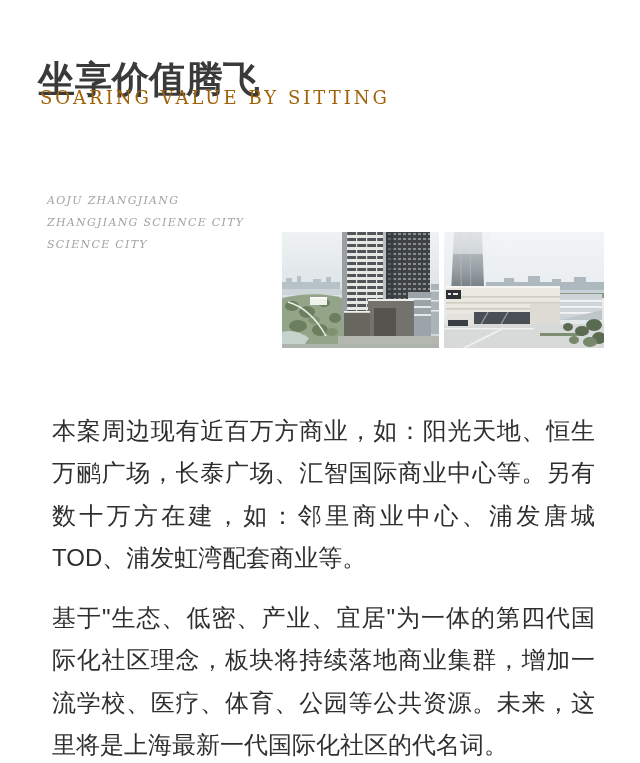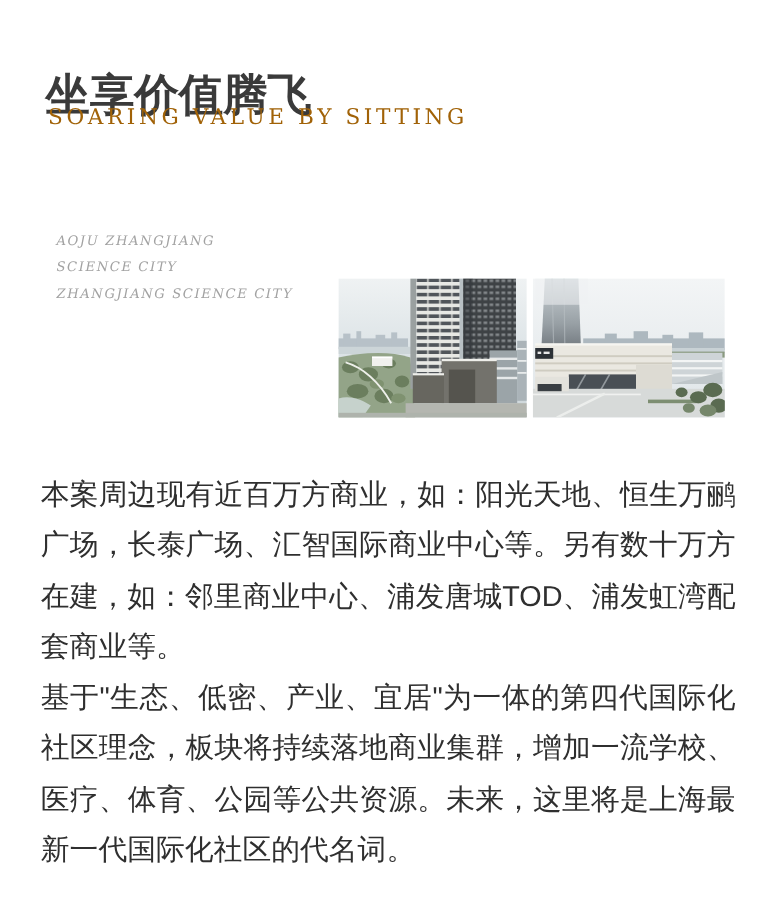--- a/index.html
+++ b/index.html
@@ -36,34 +36,34 @@
     display: flex; gap: 5px;
   }
   .hero svg { display: block; }
 
   .body-text {
     position: absolute; left: 34px; top: 392px; width: 579px;
     font-size: 24px; line-height: 42.3px; color: #2f2f2f;
     text-align: justify; text-justify: inter-character;
     font-family: "Liberation Sans", sans-serif;
   }
-  .body-text p { margin: 0; }
+  .body-text p { margin: 18px; }
 </style>
 </head>
 <body>
 
 <div class="page">
 
   <h1 class="page-title">坐享价值腾飞</h1>
   <div class="page-subtitle">SOARING VALUE BY SITTING</div>
 
   <div class="project-label">
     <div>AOJU ZHANGJIANG</div>
+    <div>ZHANGJIANG SCIENCE CITY</div>
     <div>SCIENCE CITY</div>
-    <div>ZHANGJIANG SCIENCE CITY</div>
   </div>
 
   <div class="hero">
 
     <svg width="157" height="116" viewBox="0 0 157 116" xmlns="http://www.w3.org/2000/svg">
       <defs>
         <linearGradient id="skyL" x1="0" y1="0" x2="0" y2="1">
           <stop offset="0" stop-color="#eff2f3"></stop>
           <stop offset="0.5" stop-color="#dde4e7"></stop>
           <stop offset="1" stop-color="#ccd5d9"></stop>

